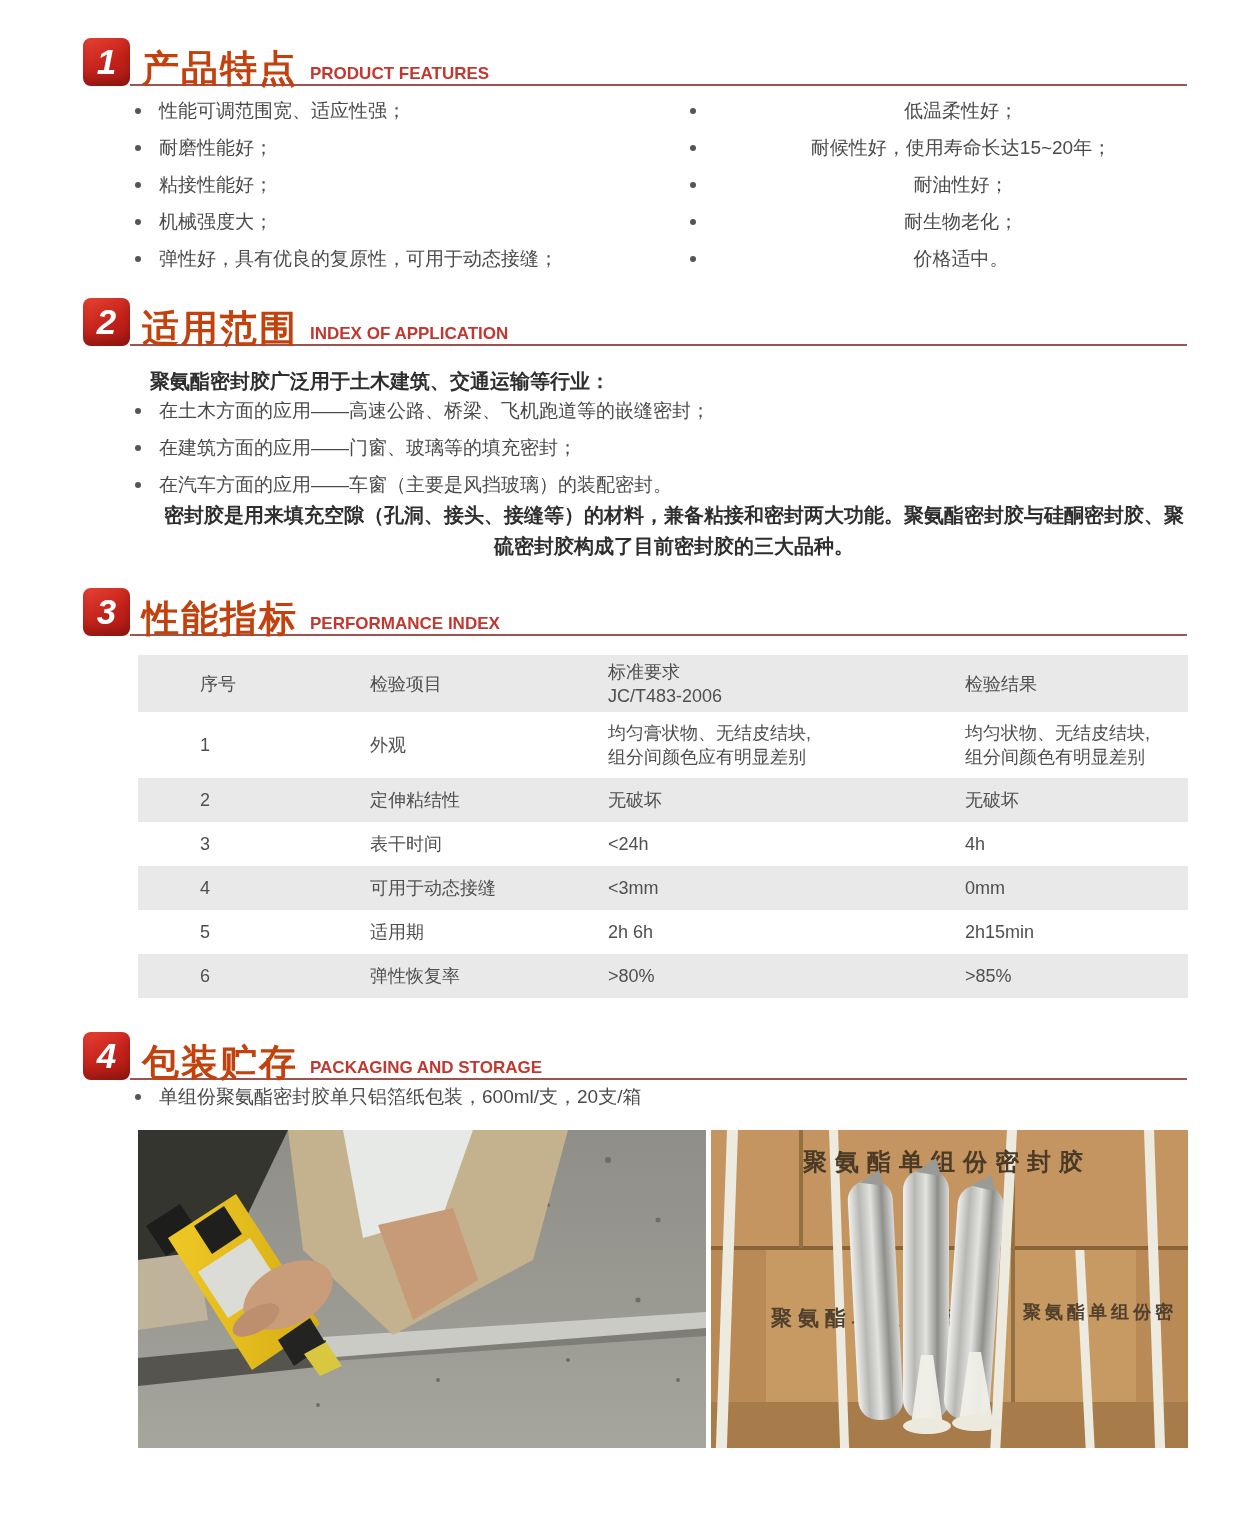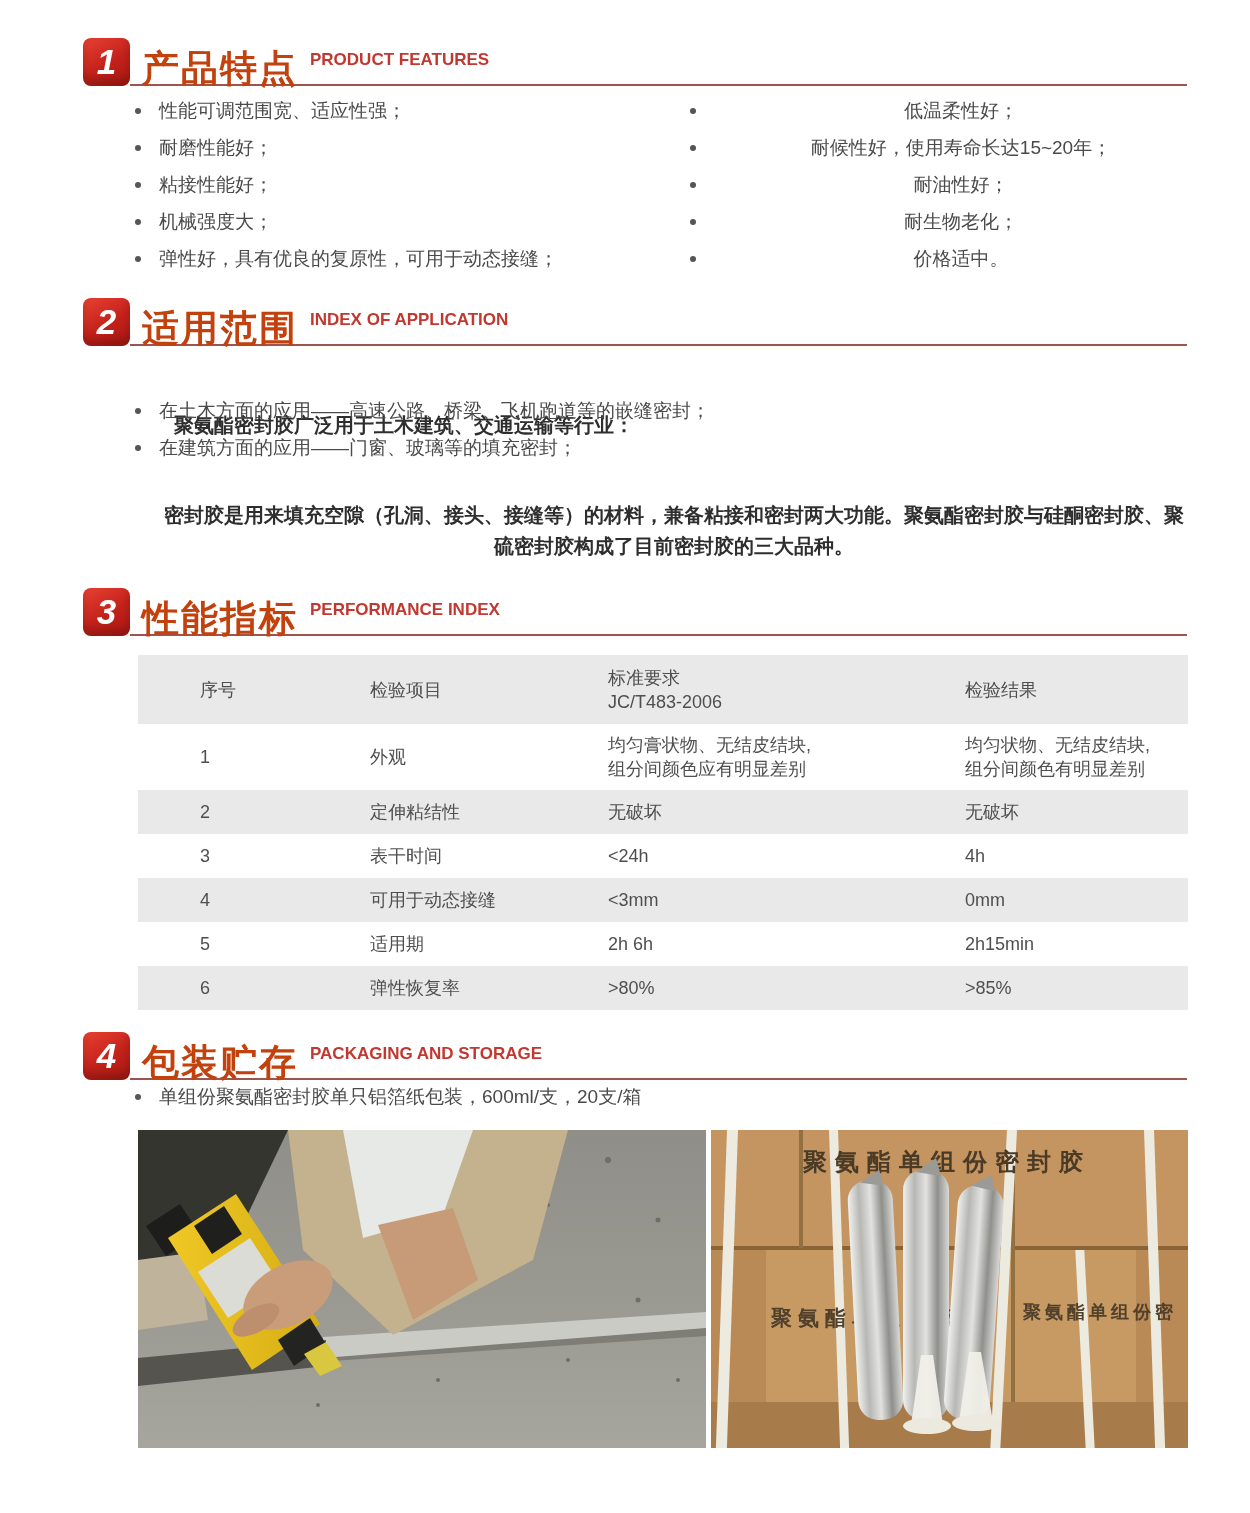--- a/index.html
+++ b/index.html
@@ -7,37 +7,37 @@
   .sheet{position:relative;width:1250px;height:1513px;background:#fff;overflow:hidden;}
 
   
   .sec{position:absolute;left:83px;display:flex;align-items:flex-end;height:48px;z-index:2;}
   .num-box{width:47px;height:48px;border-radius:8px;margin-right:12px;flex:none;
     background:linear-gradient(150deg,#e23b2e 10%,#c2211a 55%,#a91812 100%);
     color:#fff;font-style:italic;font-weight:bold;font-size:35px;
     display:flex;align-items:center;justify-content:center;
     box-shadow:inset 0 -7px 9px rgba(0,0,0,.18);}
   .title-zh{font-size:37px;font-weight:bold;color:#c2410c;line-height:.95;letter-spacing:2px;white-space:nowrap;text-align:right;}
-  .title-en{font-size:17px;font-weight:bold;color:#c23830;margin-left:12px;padding-bottom:16px;white-space:nowrap;}
+  .title-en{font-size:17px;font-weight:bold;color:#c23830;margin-left:12px;padding-bottom:2px;white-space:nowrap;}
   .sec-line{position:absolute;left:130px;width:1057px;height:2px;background:#9d534e;z-index:1;}
 
   
   .blist{position:absolute;margin:0;padding:0;list-style:none;}
   .blist li{position:relative;padding-left:26px;font-size:19px;color:#4a4a4a;margin-bottom:15px;line-height:22px;}
   .dot{position:absolute;left:2px;top:8px;width:6px;height:6px;border-radius:50%;background:#555;}
 
-  .scope-intro{position:absolute;left:174px;top:368px;font-size:20px;font-weight:bold;color:#2e2e2e;margin-top:44px;}
+  .scope-intro{position:absolute;left:150px;top:368px;font-size:20px;font-weight:bold;color:#2e2e2e;}
   .scope-note{position:absolute;left:158px;top:500px;width:1032px;font-size:20px;font-weight:bold;color:#2e2e2e;line-height:31px;text-align:center;}
 
   
   .ptable{position:absolute;left:138px;top:655px;width:1050px;border-collapse:collapse;
     font-size:18px;color:#4f4f4f;table-layout:fixed;}
   .ptable td,.ptable th{padding:0;text-align:left;vertical-align:middle;font-weight:normal;white-space:pre-line;line-height:24px;}
   .ptable td:first-child,.ptable th:first-child{padding-left:62px;}
-  .hrow{height:69px;background:#e9e9e9;}
+  .hrow{height:57px;background:#e9e9e9;}
   .r1{height:66px;}
   .rr{height:44px;}
   .g{background:#e9e9e9;}
 
   .pack-bullet{position:absolute;left:133px;top:1086px;list-style:none;margin:0;padding:0;}
 
   .photo{position:absolute;top:1130px;display:block;}
   .photo-left{left:138px;}
   .photo-right{left:711px;}
 </style>
@@ -72,20 +72,21 @@
     <div class="num-box">2</div>
     <div class="title-zh">适用范围</div>
     <div class="title-en">INDEX OF APPLICATION</div>
   </div>
   <div class="sec-line" style="top:344px"></div>
 
   <div class="scope-intro">聚氨酯密封胶广泛用于土木建筑、交通运输等行业：</div>
   <ul class="blist" style="left:133px;top:400px;width:1060px;">
     <li><span class="dot"></span><span>在土木方面的应用——高速公路、桥梁、飞机跑道等的嵌缝密封；</span></li>
     <li><span class="dot"></span><span>在建筑方面的应用——门窗、玻璃等的填充密封；</span></li>
+    <li><span class="dot"></span><span>在汽车方面的应用——车窗（主要是风挡玻璃）的装配密封。</span></li>
   </ul>
   <div class="scope-note">密封胶是用来填充空隙（孔洞、接头、接缝等）的材料，兼备粘接和密封两大功能。聚氨酯密封胶与硅酮密封胶、聚硫密封胶构成了目前密封胶的三大品种。</div>
 
   <div class="sec" style="top:588px">
     <div class="num-box">3</div>
     <div class="title-zh">性能指标</div>
     <div class="title-en">PERFORMANCE INDEX</div>
   </div>
   <div class="sec-line" style="top:634px"></div>
 

